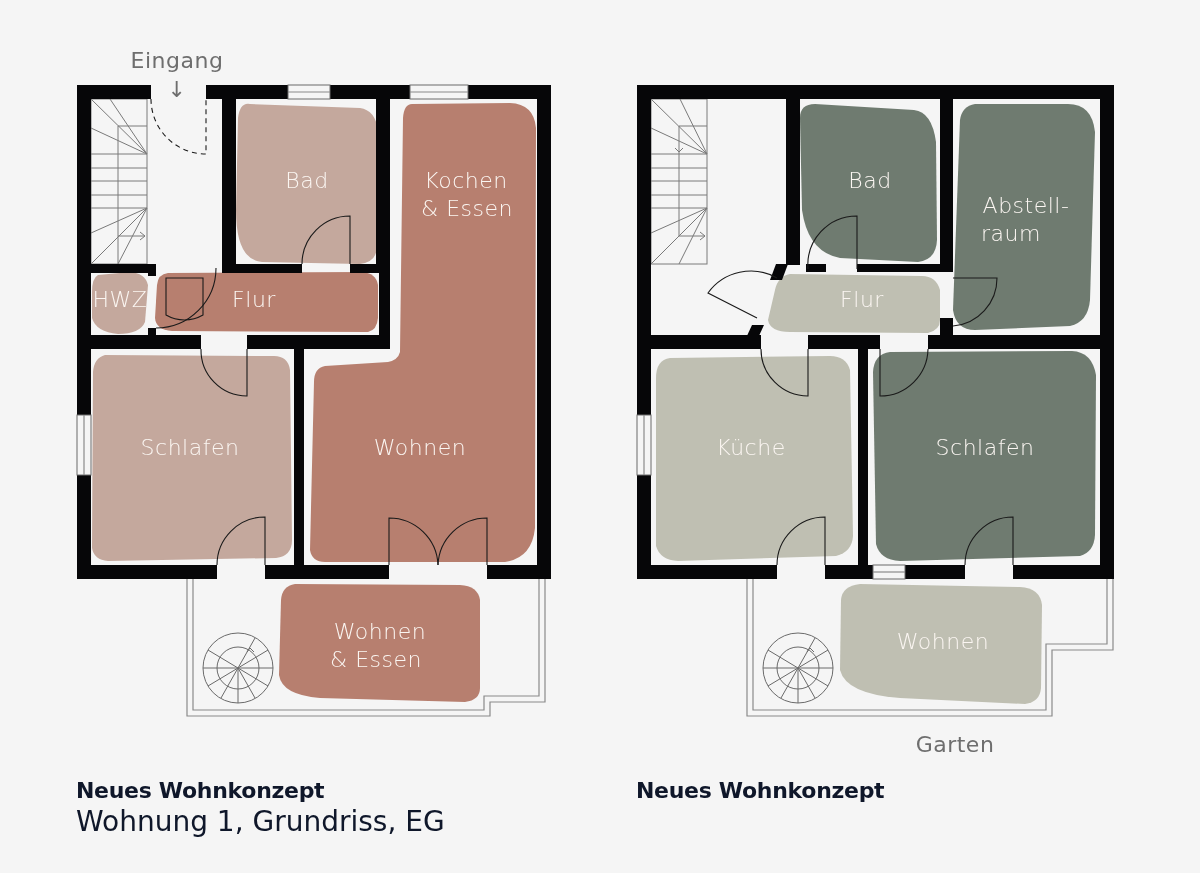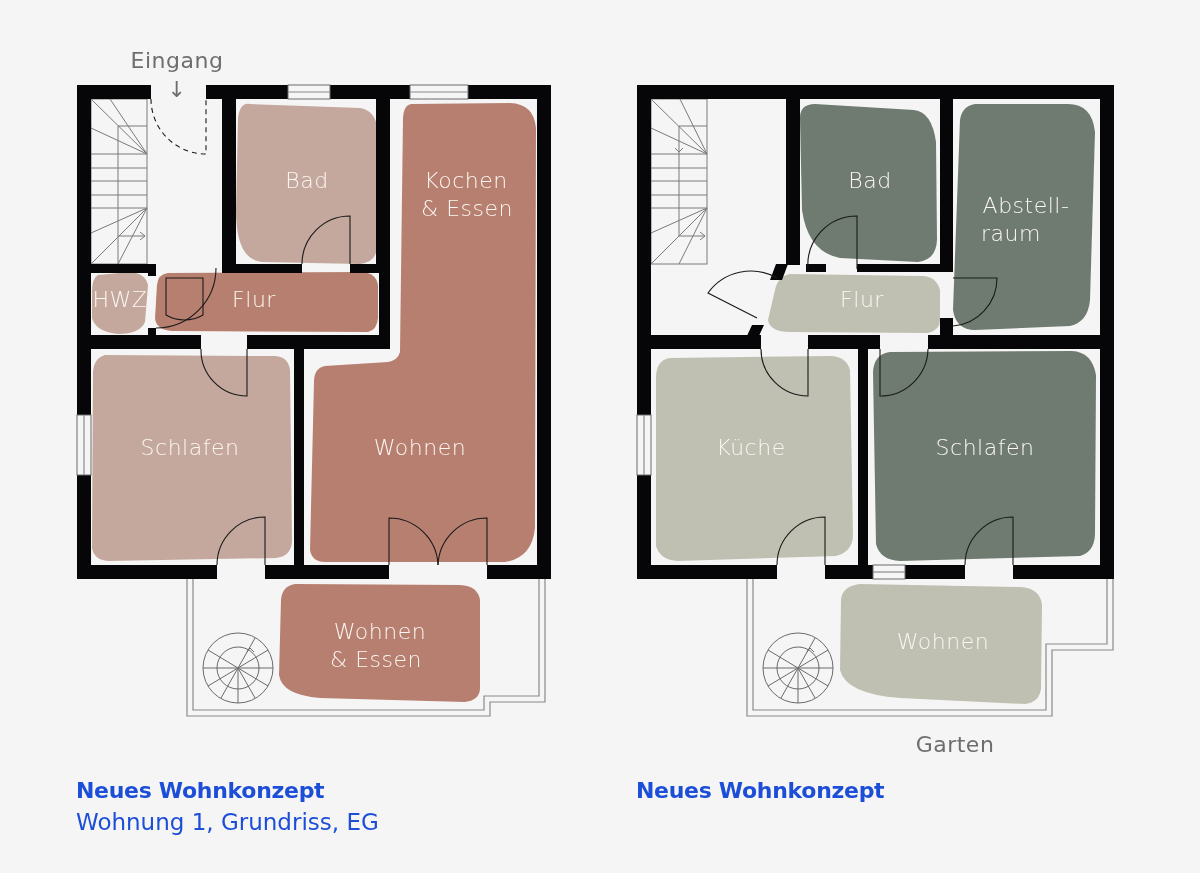--- a/index.html
+++ b/index.html
@@ -1,22 +1,22 @@
 <!DOCTYPE html>
 <html><head>
 <meta charset="utf-8">
 <style>
   html, body { margin: 0; padding: 0; }
   body { width: 1200px; height: 873px; background: #f5f5f5; position: relative; overflow: hidden; font-family: "DejaVu Sans", sans-serif; }
   #plans { position: absolute; left: 0; top: 0; width: 1200px; height: 873px; }
   .room-label { fill: #fbf6f2; font-family: "DejaVu Sans", sans-serif; font-size: 22px; font-weight: 300; letter-spacing: 0.5px; }
   .annot { fill: #6e6e6e; font-family: "DejaVu Sans", sans-serif; font-size: 22px; letter-spacing: 0.5px; }
-  .caption { position: absolute; color: #1d4ed8; }
+  .caption { position: absolute; color: #0f172a; }
   .caption .title { font-family: "DejaVu Sans", sans-serif; font-weight: bold; font-size: 22px; line-height: 30px; letter-spacing: -0.3px; }
-  .caption .sub { font-family: "DejaVu Sans", sans-serif; font-size: 23px; line-height: 32px; font-weight: normal; }
+  .caption .sub { font-family: "DejaVu Sans", sans-serif; font-size: 28px; line-height: 32px; font-weight: normal; }
   .wall { fill: #060608; }
   .thin { fill: none; stroke: #8a8a8a; stroke-width: 1.2; }
   .door { fill: none; stroke: #1a1a1a; stroke-width: 1.1; }
   .win { fill: #f5f5f5; stroke: #6a6a6a; stroke-width: 1; }
 </style>
 </head>
 <body>
 
 <svg id="plans" viewBox="0 0 1200 873" xmlns="http://www.w3.org/2000/svg">
 

